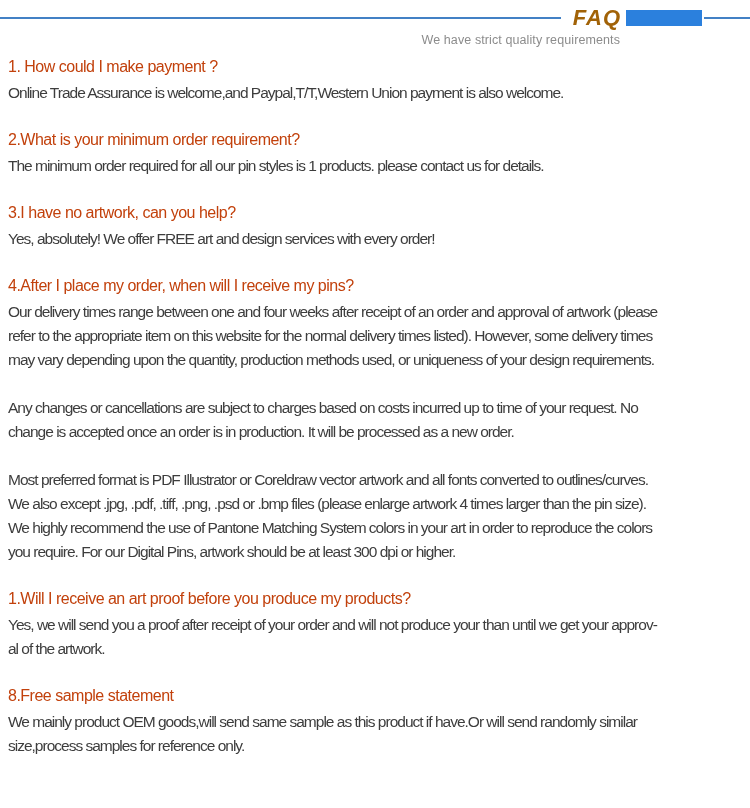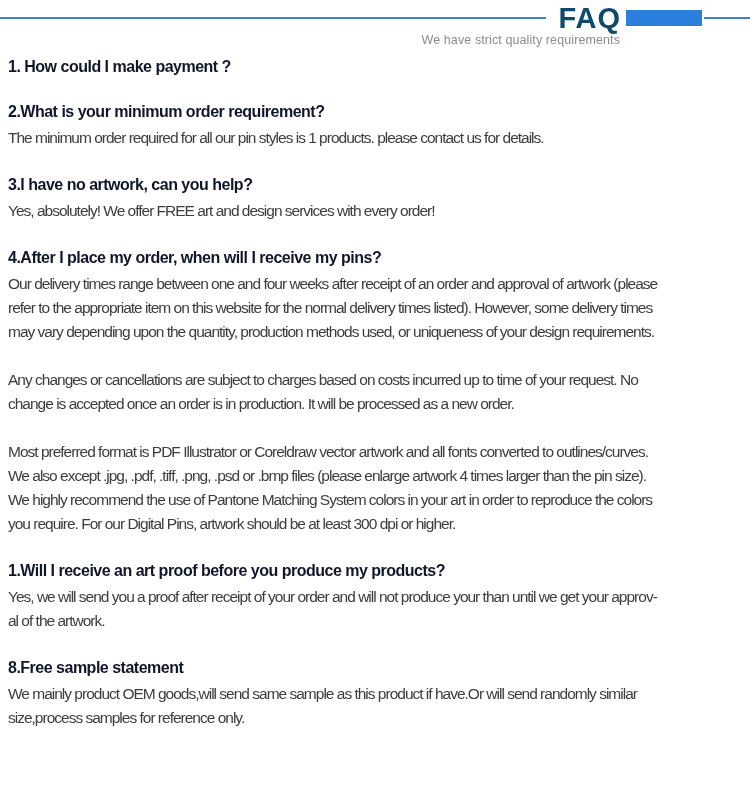--- a/index.html
+++ b/index.html
@@ -25,26 +25,27 @@
     height: 36px;
   }
   .rule {
     height: 2px;
     background: #4381c5;
   }
   .rule-left  { flex: 1 1 auto; }
   .rule-right { width: 46px; flex: 0 0 auto; }
   .faq-title {
     flex: 0 0 auto;
-    color: #0c4a6e;
-    font-size: 29px;
+    color: #a16207;
+    font-size: 22px;
     font-weight: bold;
     line-height: 1;
     letter-spacing: 1px;
     padding: 0 5px 0 12px;
+    font-style: italic;
   }
   .blue-rect {
     flex: 0 0 auto;
     width: 76px;
     height: 16px;
     background: #2b80dd;
     margin-right: 2px;
   }
   .header-subtitle {
     position: absolute;
@@ -59,22 +60,22 @@
   
   .faq-main {
     padding: 0 12px 0 8px;
   }
   .faq-section {
     margin: 0 0 24px 0;
   }
   .faq-question {
     margin: 0 0 4px 0;
     font-size: 16px;
-    font-weight: bold;
-    color: #0f172a;
+    font-weight: normal;
+    color: #c2410c;
     line-height: 21px;
     letter-spacing: -0.5px;
   }
   .faq-answer {
     margin: 0;
     font-size: 15.5px;
     color: #3d3d3d;
     line-height: 24px;
     letter-spacing: -1px;
     white-space: pre-line;
@@ -90,20 +91,21 @@
     <div class="blue-rect"></div>
     <div class="rule rule-right"></div>
   </div>
   <div class="header-subtitle">We have strict quality requirements</div>
 </header>
 
 <main class="faq-main">
 
   <section class="faq-section">
     <h3 class="faq-question">1. How could I make payment ?</h3>
+    <p class="faq-answer">Online Trade Assurance is welcome,and Paypal,T/T,Western Union payment is also welcome.</p>
   </section>
 
   <section class="faq-section">
     <h3 class="faq-question">2.What is your minimum order requirement?</h3>
     <p class="faq-answer">The minimum order required for all our pin styles is 1 products. please contact us for details.</p>
   </section>
 
   <section class="faq-section">
     <h3 class="faq-question">3.I have no artwork, can you help?</h3>
     <p class="faq-answer">Yes, absolutely! We offer FREE art and design services with every order!</p>

